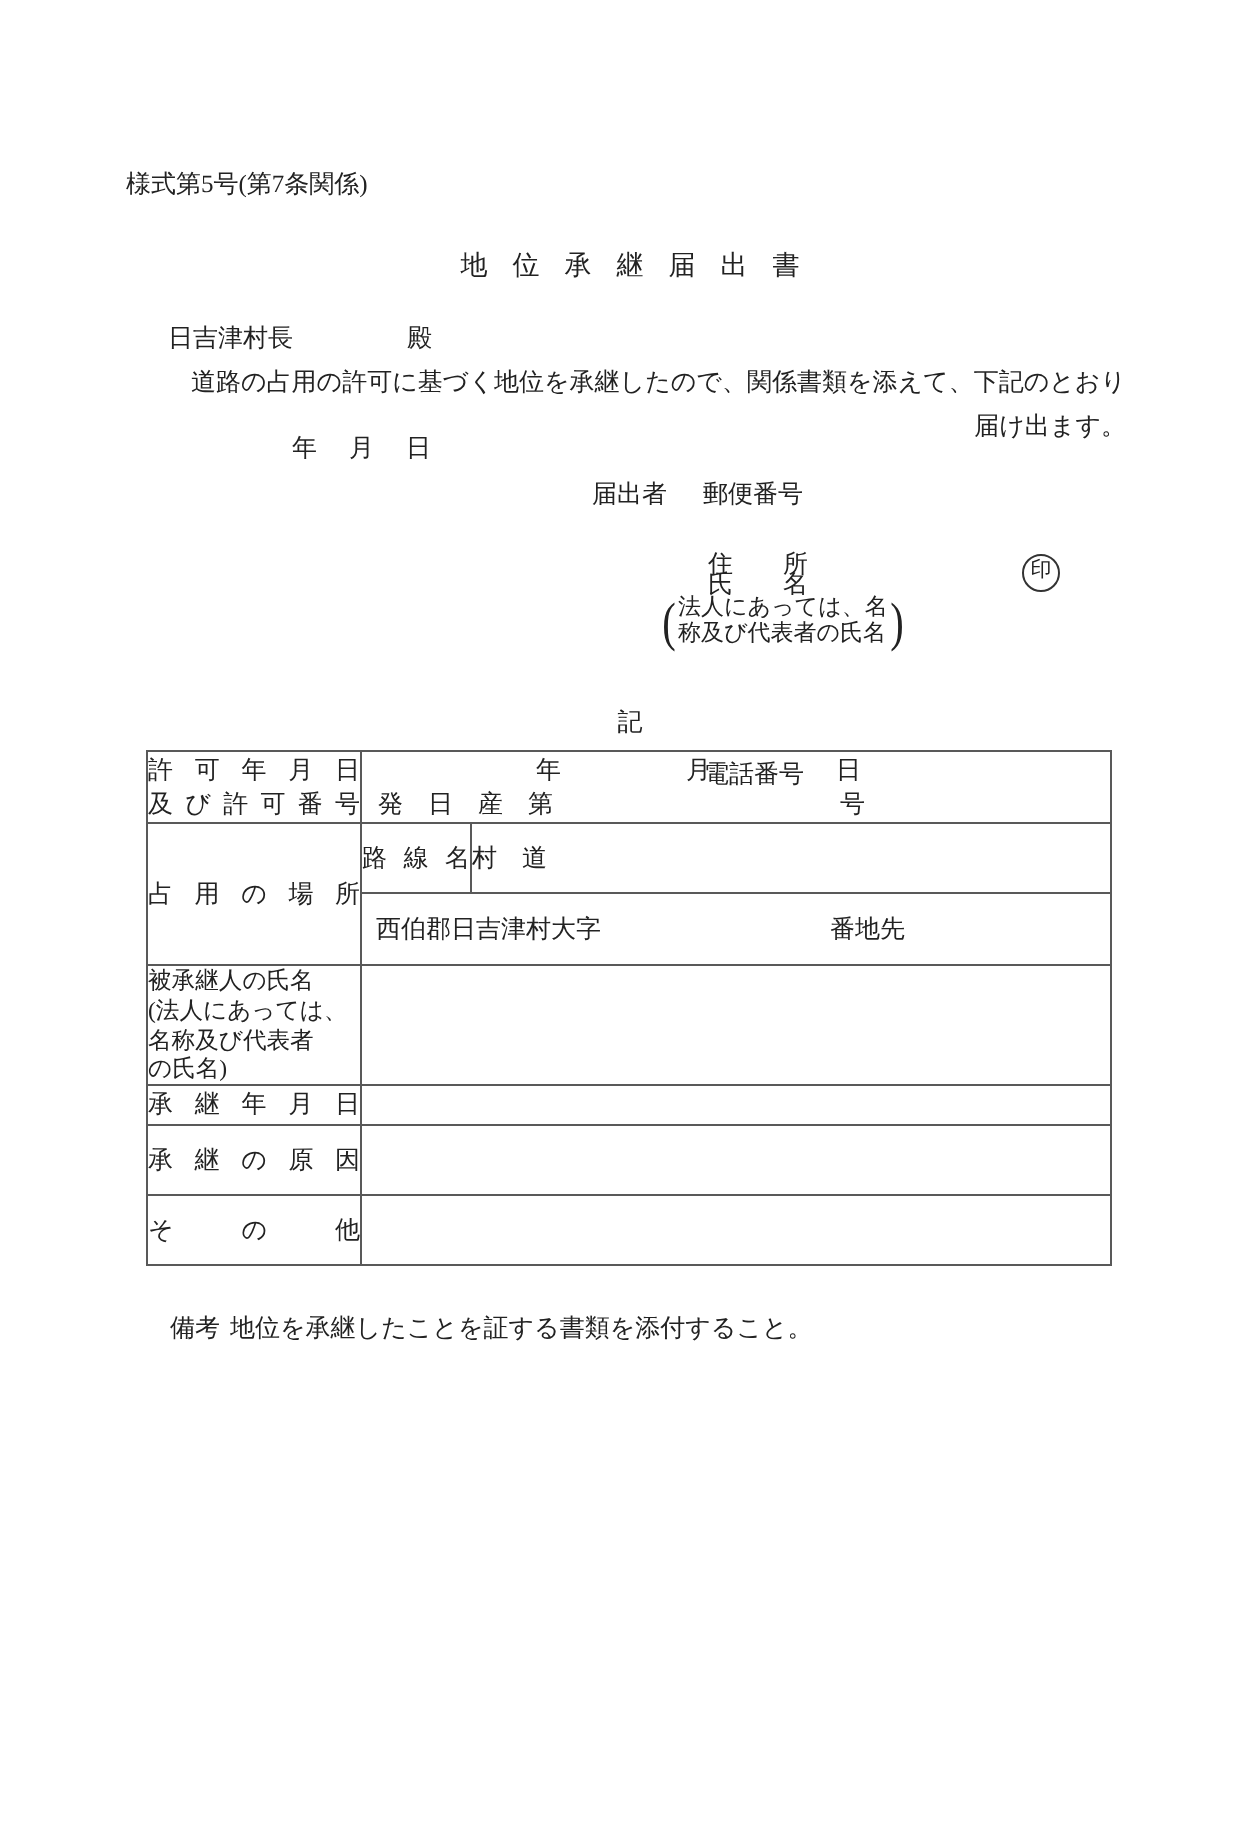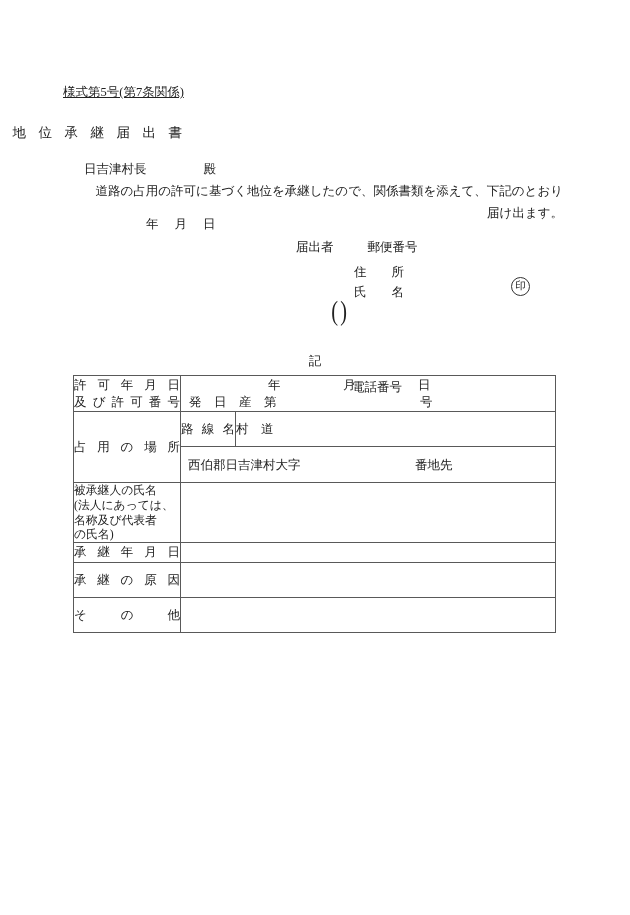--- a/index.html
+++ b/index.html
@@ -5,32 +5,32 @@
   html,body{margin:0;padding:0;background:#ffffff;}
   .page{
     position:relative;
     width:630px;height:915px;
     background:#ffffff;
     font-family:"Liberation Serif","DejaVu Serif",serif;
     color:#222;
     overflow:hidden;
   }
   .abs{position:absolute;}
-  .form-number{left:63px;top:84px;font-size:12.5px;line-height:16px;text-decoration:underline;}
-  .doc-title{left:0;top:125px;width:630px;text-align:left;font-size:13.5px;
+  .form-number{left:63px;top:84px;font-size:12.5px;line-height:16px;}
+  .doc-title{left:0;top:125px;width:630px;text-align:center;font-size:13.5px;
     letter-spacing:12.5px;text-indent:12.5px;line-height:16px;}
   .addressee{left:84px;top:161px;font-size:12.5px;line-height:16px;}
   .addressee .honorific{display:inline-block;margin-left:57px;}
   .body-par{left:63px;top:180px;width:500px;font-size:12.5px;line-height:22px;
     text-indent:21px;text-align:right;}
   .date-line{left:146px;top:216px;font-size:12.5px;line-height:16px;display:flex;gap:16px;}
   .appl-line{font-size:12.5px;line-height:16px;white-space:nowrap;}
   .l-applicant{left:296px;top:239px;}
-  .l-applicant .postal{display:inline-block;margin-left:34px;}
-  .l-address{left:354px;top:264px;}
+  .l-applicant .postal{display:inline-block;margin-left:18px;}
+  .l-address{left:354px;top:274px;}
   .l-name{left:354px;top:284px;}
   .seal{left:511px;top:277px;width:17px;height:17px;border:1px solid #333;
     border-radius:50%;display:flex;align-items:center;justify-content:center;
     font-size:10.5px;line-height:1;}
   .corp-note{left:330px;top:297px;display:flex;align-items:center;}
   .corp-note .bigparen{font-size:27px;line-height:28px;font-weight:400;transform:scaleX(.75);}
   .corp-note .lines{font-size:11.5px;line-height:13.5px;white-space:nowrap;}
   .l-phone{left:352px;top:331px;margin-top:48px;}
   .record-marker{left:0;top:353px;width:630px;text-align:center;font-size:12.5px;line-height:16px;}
   table.main{position:absolute;left:73px;top:375px;border-collapse:collapse;
@@ -72,20 +72,21 @@
   </div>
 
   <div class="abs appl-line l-address">住　　所</div>
 
   <div class="abs appl-line l-name">氏　　名</div>
 
   <div class="abs seal">印</div>
 
   <div class="abs corp-note">
     <span class="bigparen">(</span>
+    <span class="lines"><span>法人にあっては、名</span><br><span>称及び代表者の氏名</span></span>
     <span class="bigparen">)</span>
   </div>
 
   <div class="abs appl-line l-phone">電話番号</div>
 
   <div class="abs record-marker">記</div>
 
   <table class="main">
     <colgroup>
         <col style="width:107px">
@@ -157,14 +158,18 @@
 
     <tr style="height:35px">
       <td class="lab">
         <div class="jline">そ　　の　　他</div>
       </td>
       <td colspan="2"></td>
     </tr>
   </tbody>
     </table>
 
+  <div class="abs remark">
+    <span>備考</span>
+    <span>地位を承継したことを証する書類を添付すること。</span>
+  </div>
 
 </div>
 
 </body></html>

